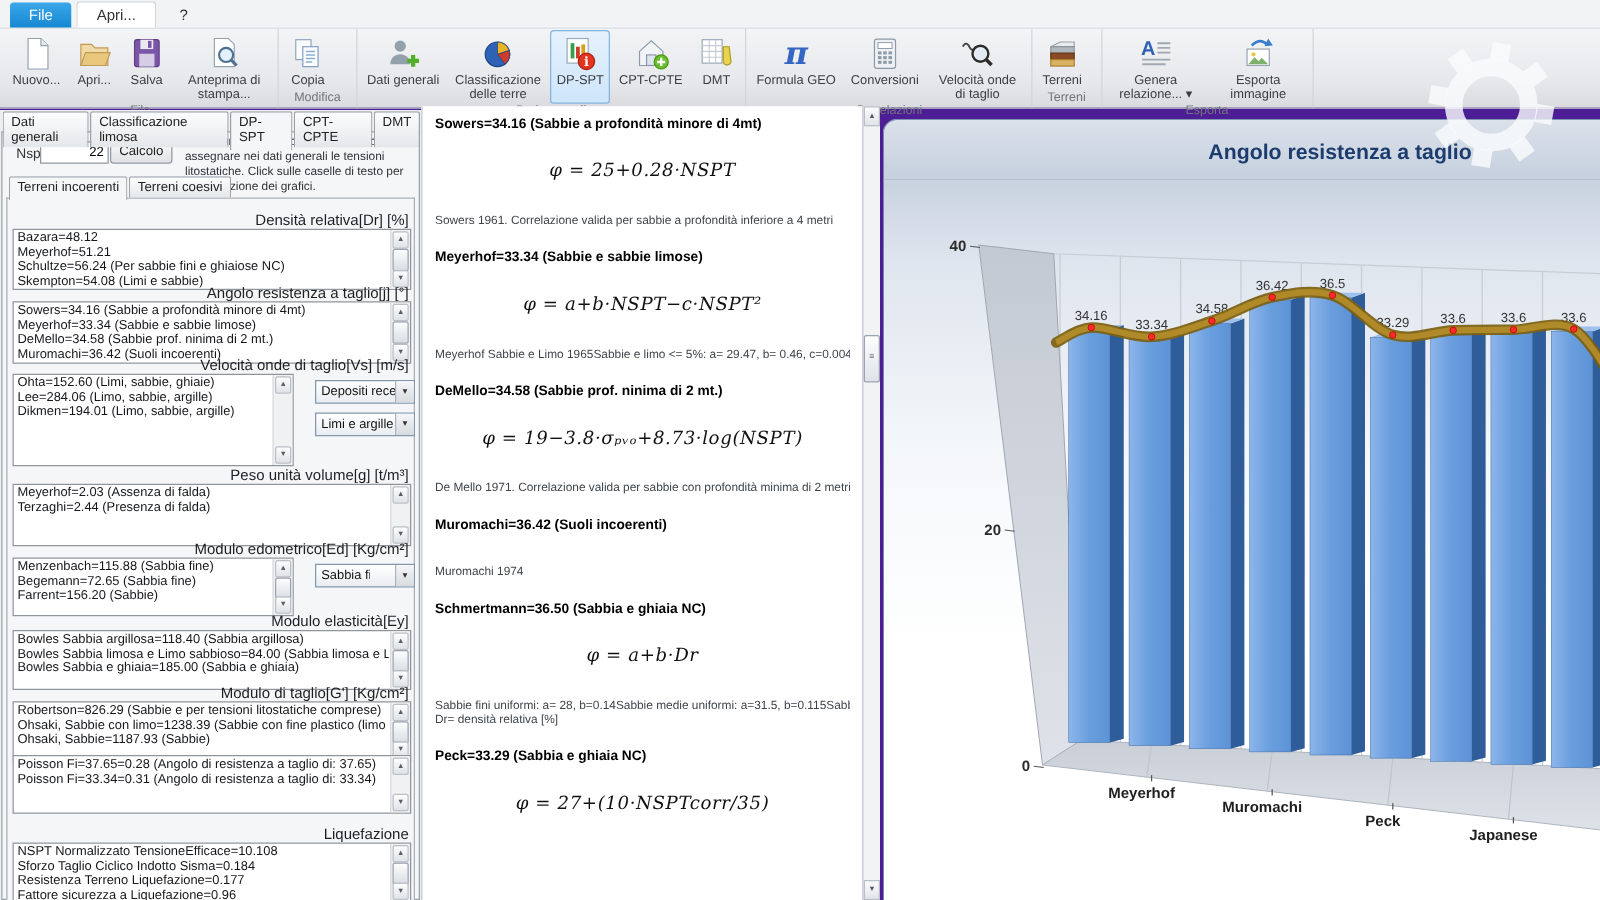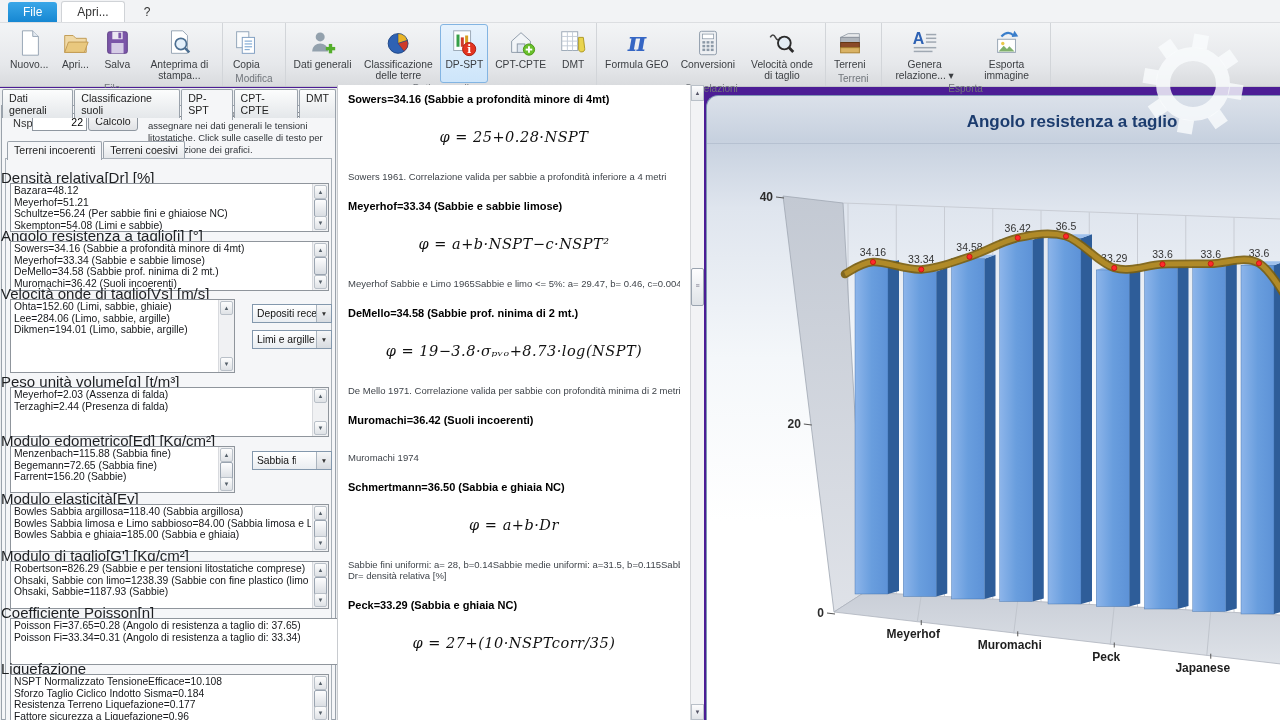--- a/index.html
+++ b/index.html
@@ -29,21 +29,21 @@
   .ltab.active{background:#f5f6f8;padding-bottom:4px;margin-bottom:-2px;}
   .box1{position:absolute;left:1px;top:17px;right:1px;bottom:0;border:1px solid #9aa2ab;background:#f5f6f8;}
   .box2{position:absolute;left:5px;top:70px;right:5px;bottom:0;border:1px solid #a8b0b8;border-bottom:none;background:#f5f6f8;}
   .nspt-label{position:absolute;left:13px;top:29px;}
   .nspt-input{position:absolute;left:32px;top:25px;width:47px;height:14px;border:1px solid #8f97a0;
               font-size:10.5px;text-align:right;padding:1px 3px;font-family:inherit;background:#fff;}
   .calcolo-btn{position:absolute;left:88px;top:23px;width:50px;height:20px;font-size:10.6px;
                background:linear-gradient(#fbfbfb,#e0e2e5);border:1px solid #8f97a0;border-radius:3px;color:#222;font-family:inherit;}
   .info-text{position:absolute;left:148px;top:20px;width:184px;font-size:9.5px;line-height:11.9px;color:#2f3338;}
   .subtabs{position:absolute;left:7px;top:53px;display:flex;z-index:4;}
-  .sec-h{position:absolute;left:1px;right:10px;display:flex;justify-content:flex-start;font-size:15px;color:#1d1f22;}
+  .sec-h{position:absolute;left:22px;right:10px;display:flex;justify-content:flex-end;font-size:12px;color:#1d1f22;}
   .listbox{position:absolute;left:10px;background:#fff;border:1px solid #8f959c;overflow:hidden;}
   .lb-items{position:absolute;left:3px;top:1px;right:17px;bottom:1px;overflow:hidden;}
   .lb-item{font-size:10.3px;line-height:11.6px;white-space:nowrap;color:#15171a;}
   .lb-scroll{position:absolute;right:0;top:0;bottom:0;width:15px;background:#f0f1f3;border-left:1px solid #d8dade;}
   .lb-up,.lb-dn{position:absolute;left:1px;right:1px;height:12px;font-size:6px;text-align:center;line-height:12px;color:#55606a;
                 background:linear-gradient(#fdfdfd,#dfe2e6);border:1px solid #b9c0c8;border-radius:2px;}
   .lb-up{top:1px;} .lb-dn{bottom:1px;}
   .lb-thumb{position:absolute;left:1px;right:1px;top:15px;height:16px;background:linear-gradient(#fdfdfe,#d9dde2);
             border:1px solid #9aa4b0;border-radius:2px;}
   .combo{position:absolute;width:78px;height:17px;border:1px solid #8398ad;background:linear-gradient(#ffffff,#e9edf1);
@@ -281,21 +281,21 @@
           <div class="rgroup-label">Esporta</div>
         </div>
       </div>
   </div>
 
   <div class="left-panel">
     <div class="box1"></div>
     <div class="box2"></div>
     <div class="ltabs" id="ltabs">
         <div class="ltab">Dati generali</div>
-        <div class="ltab">Classificazione suoli</div>
+        <div class="ltab">Classificazione limosa</div>
         <div class="ltab active">DP-SPT</div>
         <div class="ltab">CPT-CPTE</div>
         <div class="ltab">DMT</div>
       </div>
     <span class="nspt-label">Nspt</span>
     <input class="nspt-input" value="22" style="">
     <button class="calcolo-btn">Calcolo</button>
     <div class="info-text">Per alcune correlazioni è necessario assegnare nei dati generali le tensioni litostatiche. Click sulle caselle di testo per la costruzione dei grafici.</div>
     <div class="subtabs" id="subtabs">
         <div class="ltab active">Terreni incoerenti</div>
@@ -422,21 +422,21 @@
           <div class="lb-scroll">
             <div class="lb-up">▲</div>
             <div class="lb-thumb"></div>
             <div class="lb-dn">▼</div>
           </div>
         </div>
         <div class="sec-h" style="top: 516px;">
           <span>Coefficiente Poisson</span>
           <span>[n]</span>
         </div>
-        <div class="listbox" style="top: 530px; height: 45px; width: 317px; padding-left: 40px;">
+        <div class="listbox" style="top: 516px; height: 45px; width: 317px;">
           <div class="lb-items">
             <div class="lb-item">Poisson Fi=37.65=0.28 (Angolo di resistenza a taglio di: 37.65)</div>
             <div class="lb-item">Poisson Fi=33.34=0.31 (Angolo di resistenza a taglio di: 33.34)</div>
           </div>
           <div class="lb-scroll">
             <div class="lb-up">▲</div>
             <div class="lb-dn">▼</div>
           </div>
         </div>
         <div class="sec-h" style="top: 572px;">

